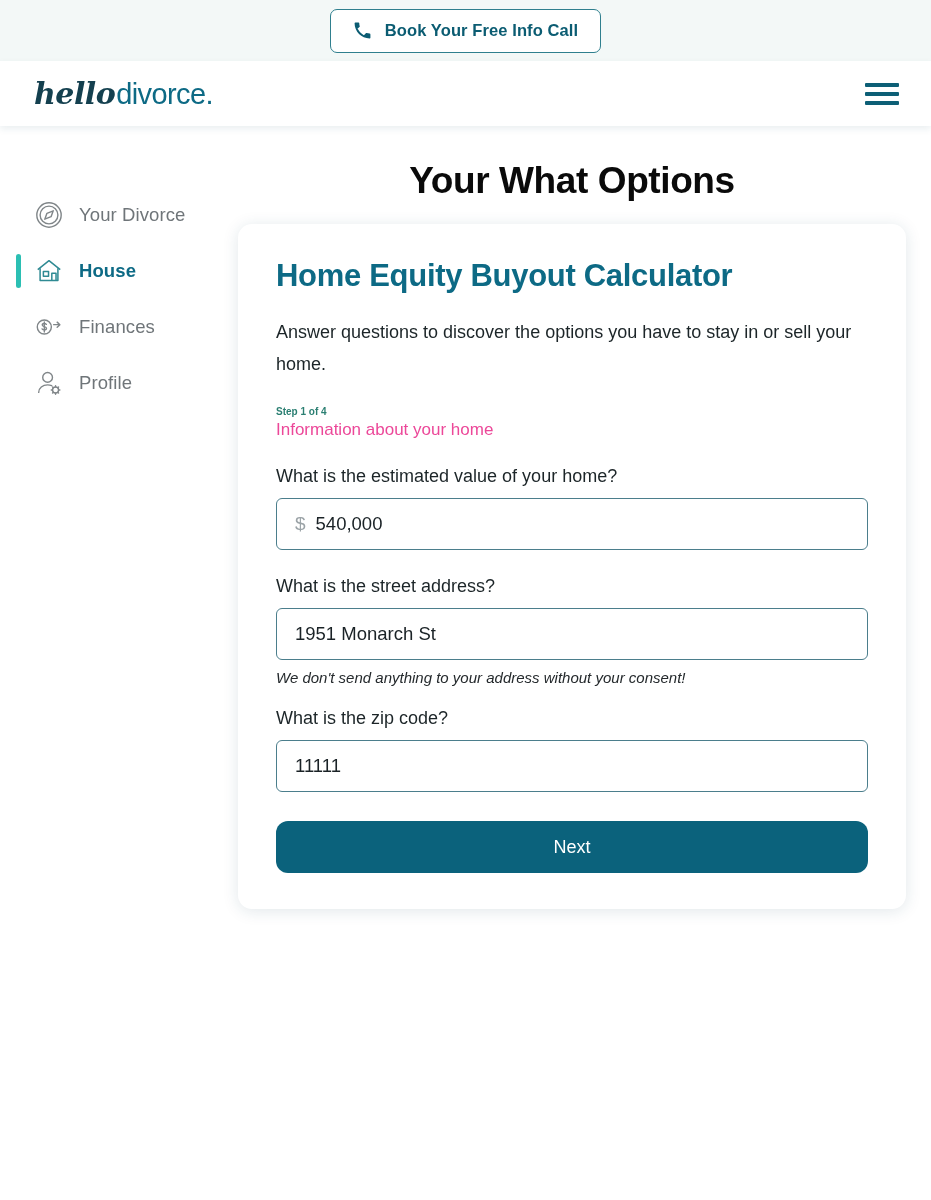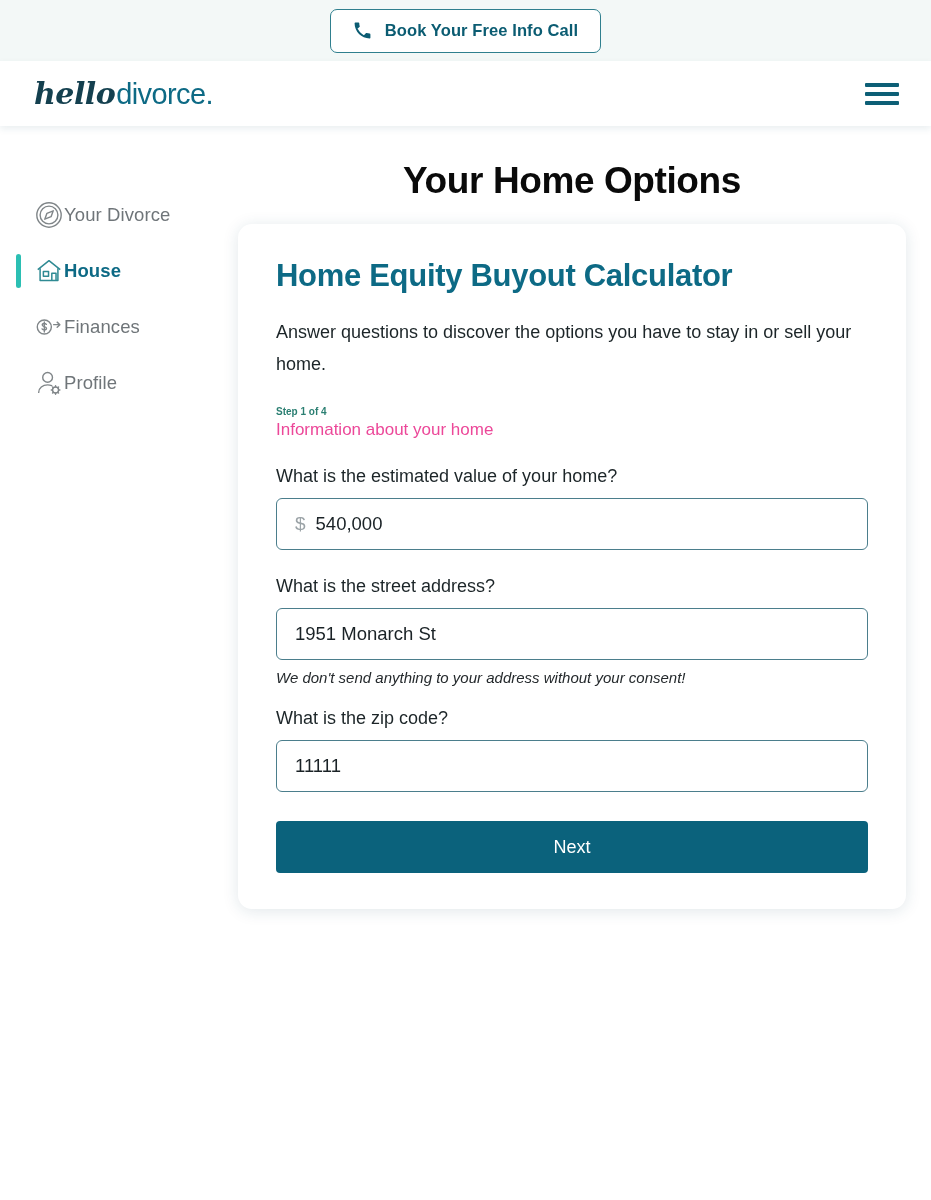--- a/index.html
+++ b/index.html
@@ -88,20 +88,21 @@
   
   .sidebar {
     width: 238px;
     flex: 0 0 238px;
     padding-top: 36px;
   }
   .nav-item {
     position: relative;
     display: flex;
     align-items: center;
+    gap: 15px;
     height: 38px;
     margin-bottom: 18px;
     padding-left: 34px;
     cursor: pointer;
   }
   .nav-item .bar {
     position: absolute;
     left: 16px;
     top: 2px;
     width: 5px;
@@ -185,21 +186,21 @@
     font-size: 15px;
     color: #24292c;
     margin-top: 9px;
   }
   .spacer-22 { height: 22px; }
   .spacer-26 { height: 26px; }
   .next-btn {
     margin-top: 29px;
     height: 52px;
     background: #0b627c;
-    border-radius: 4px;
+    border-radius: 12px;
     color: #ffffff;
     font-size: 18px;
     display: flex;
     align-items: center;
     justify-content: center;
     cursor: pointer;
     border: none;
     width: 100%;
   }
 </style>
@@ -280,21 +281,21 @@
           <circle cx="23" cy="23.5" r="3.2"></circle>
           <path d="M23 18.9 v1.2 M23 26.9 v1.2 M18.4 23.5 h1.2 M26.4 23.5 h1.2 M19.8 20.3 l.9.9 M25.3 25.8 l.9.9 M26.2 20.3 l-.9.9 M20.7 25.8 l-.9.9" stroke-linecap="round"></path>
         </svg>
       </span>
       <span class="nav-label">Profile</span>
     </div>
 
   </div>
 
   <div class="main">
-    <h1 class="page-title">Your Home Options</h1>
+    <h1 class="page-title">Your What Options</h1>
 
     <div class="card">
       <div class="card-title">Home Equity Buyout Calculator</div>
       <div class="card-desc">Answer questions to discover the options you have to stay in or sell your home.</div>
 
       <div class="step-label">Step 1 of 4</div>
       <div class="step-sub">Information about your home</div>
 
       <div>
         <div class="field-label">What is the estimated value of your home?</div>

